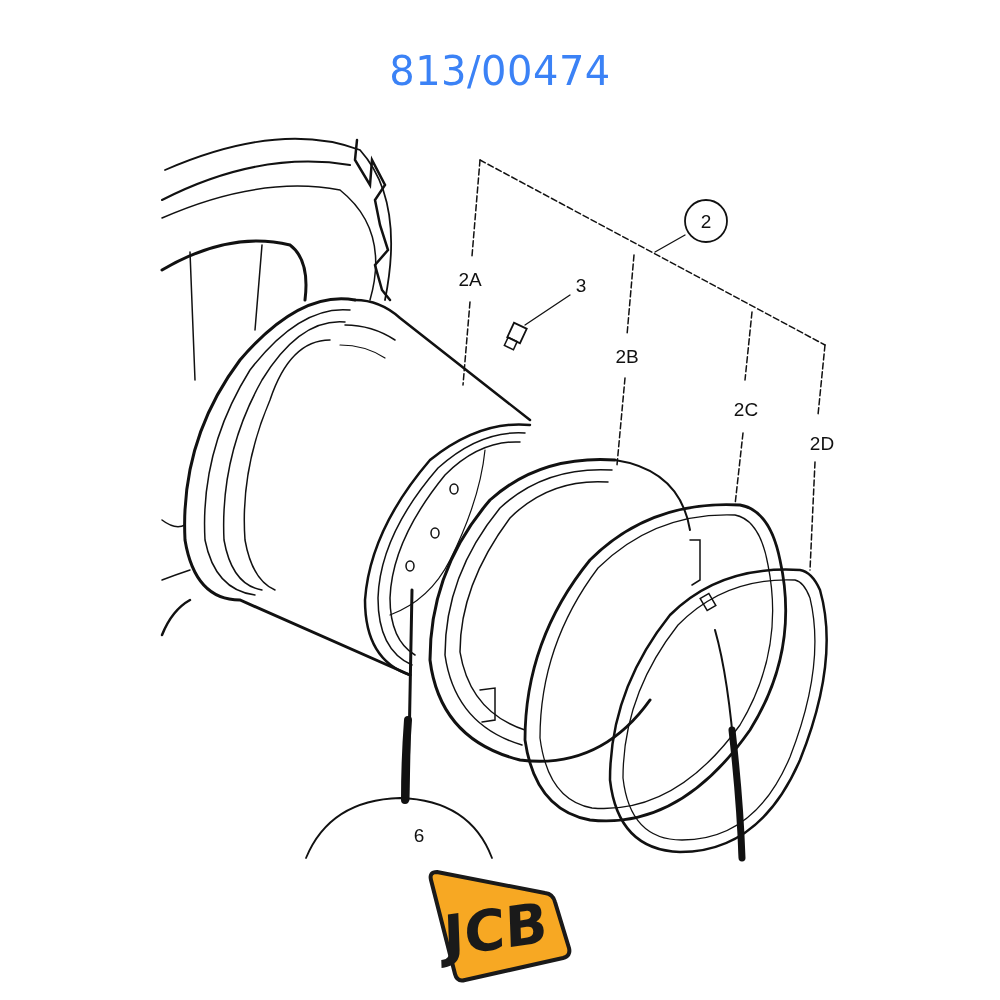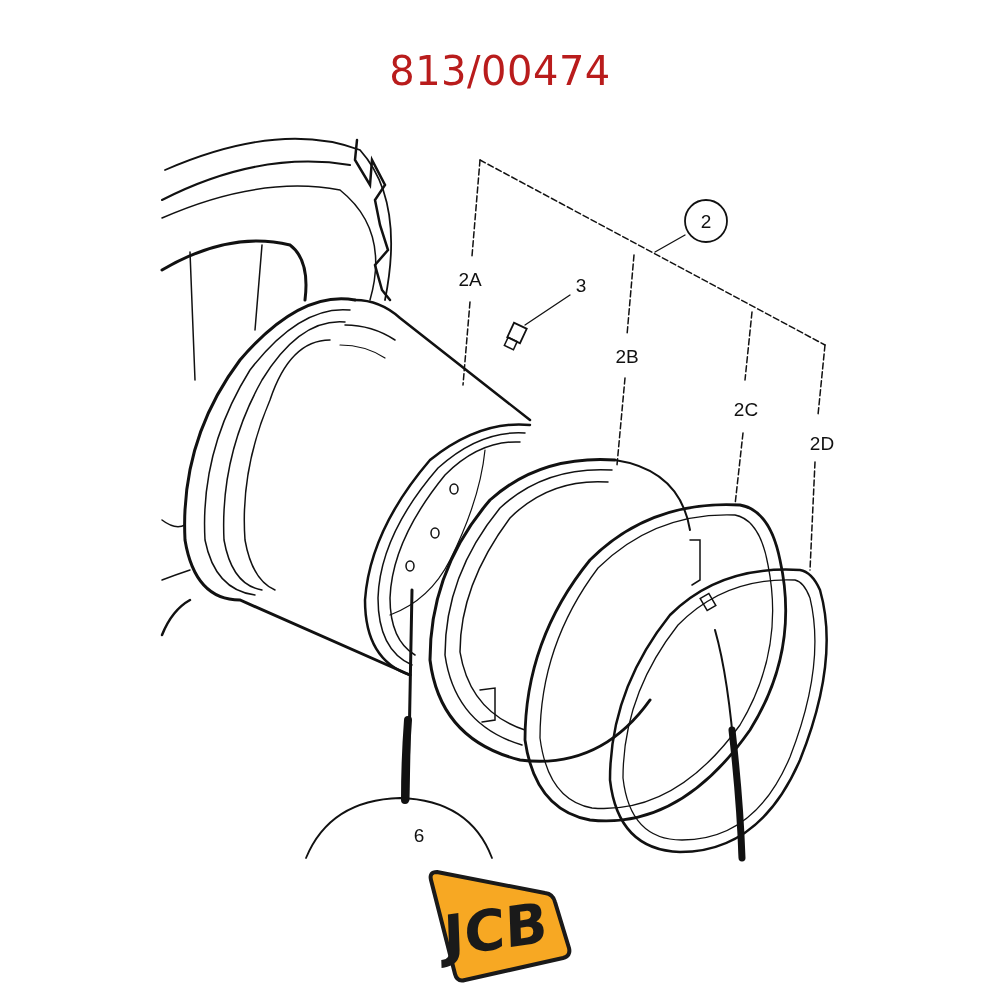--- a/index.html
+++ b/index.html
@@ -1,17 +1,17 @@
 <!DOCTYPE html>
 <html><head>
   <meta charset="utf-8">
   <style>
     html, body { margin: 0; padding: 0; background: #ffffff; }
     body { width: 1000px; height: 1000px; position: relative; overflow: hidden; font-family: "Liberation Sans", sans-serif; }
-    .title { position: absolute; top: 48px; left: 0; width: 1000px; text-align: center; font-size: 40px; color: #b91c1c; font-family: "DejaVu Sans", sans-serif; letter-spacing: 0.5px; }
+    .title { position: absolute; top: 48px; left: 0; width: 1000px; text-align: center; font-size: 40px; color: #3b82f6; font-family: "DejaVu Sans", sans-serif; letter-spacing: 0.5px; }
     .diagram { position: absolute; left: 0; top: 0; width: 1000px; height: 1000px; }
     .lbl { font-family: "Liberation Sans", sans-serif; font-size: 19px; fill: #111; }
     .logo { position: absolute; left: 425px; top: 866px; width: 150px; height: 120px; }
   </style>
 </head>
 <body>
 
 <div class="title">813/00474</div>
 
 <svg class="diagram" viewBox="0 0 1000 1000" xmlns="http://www.w3.org/2000/svg">

